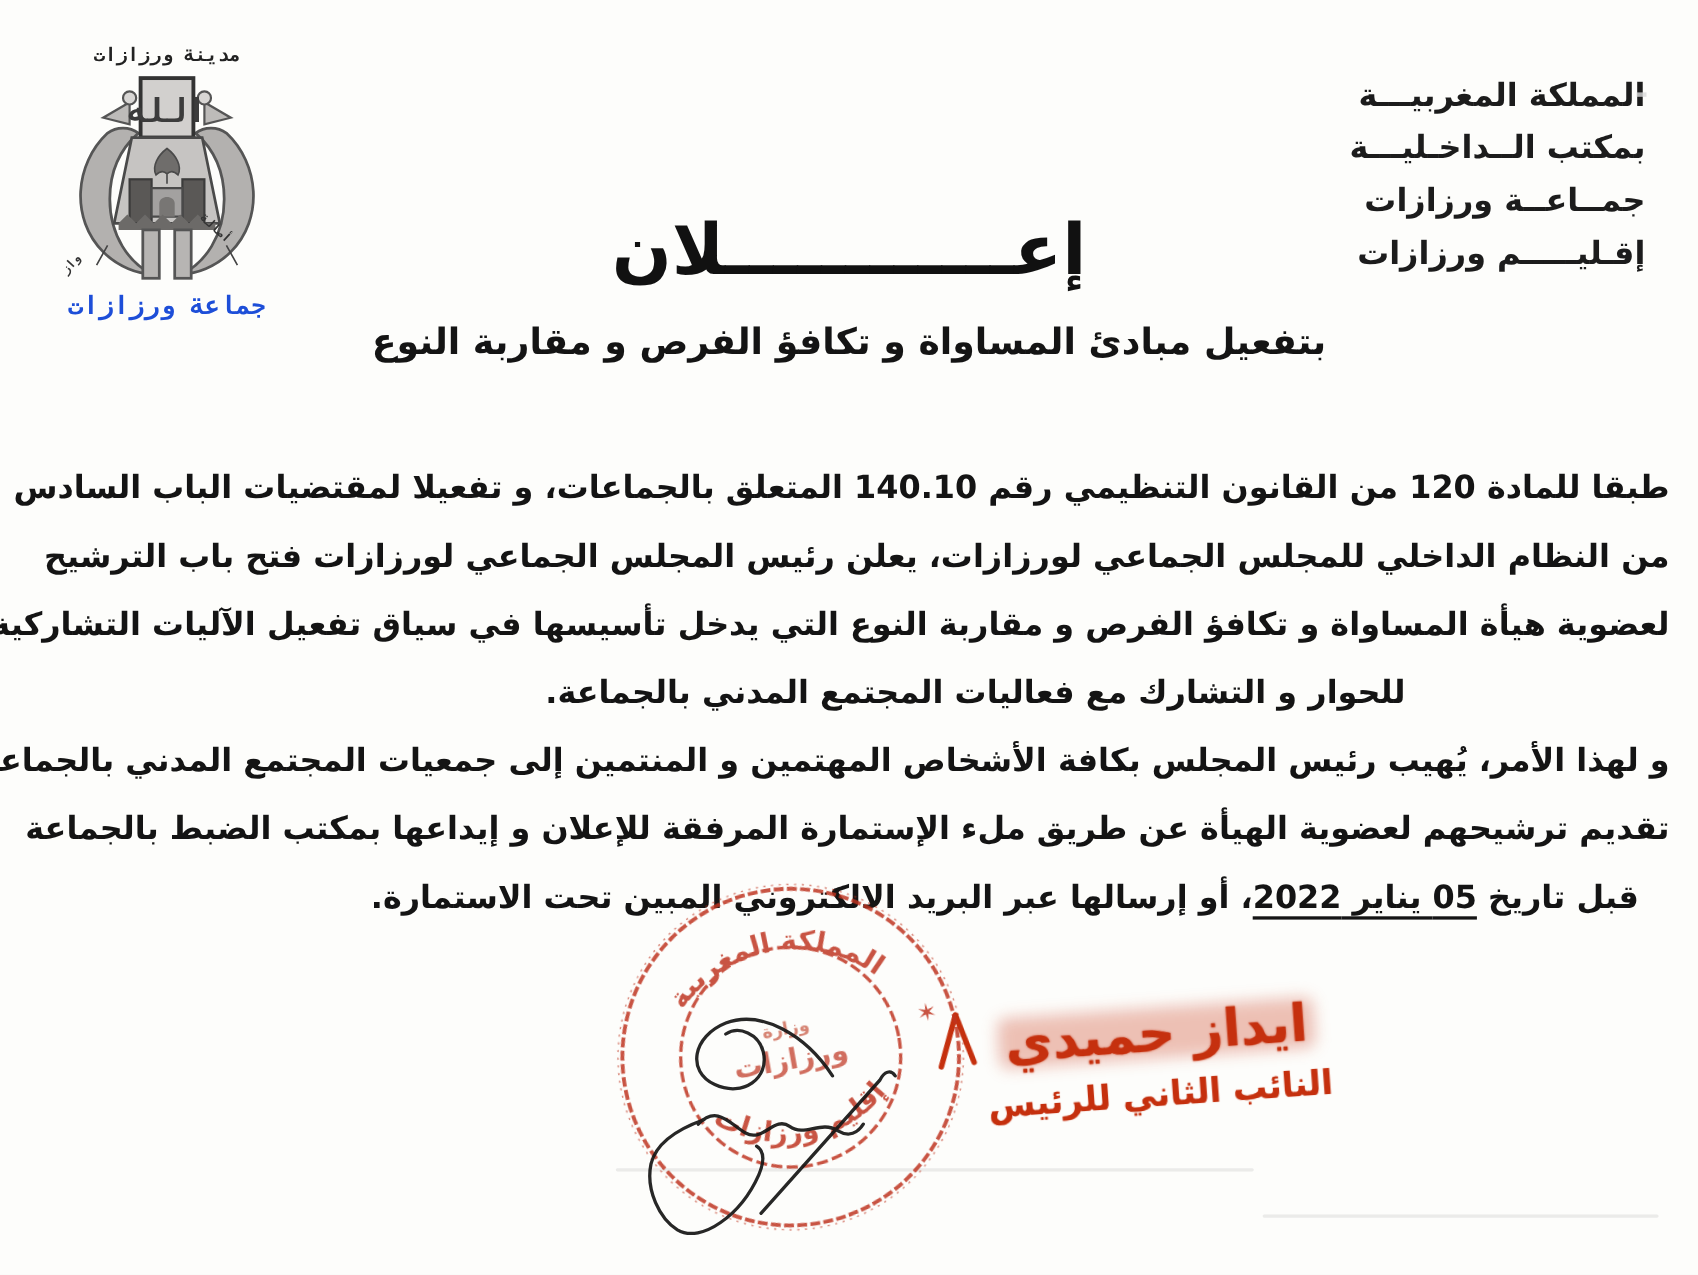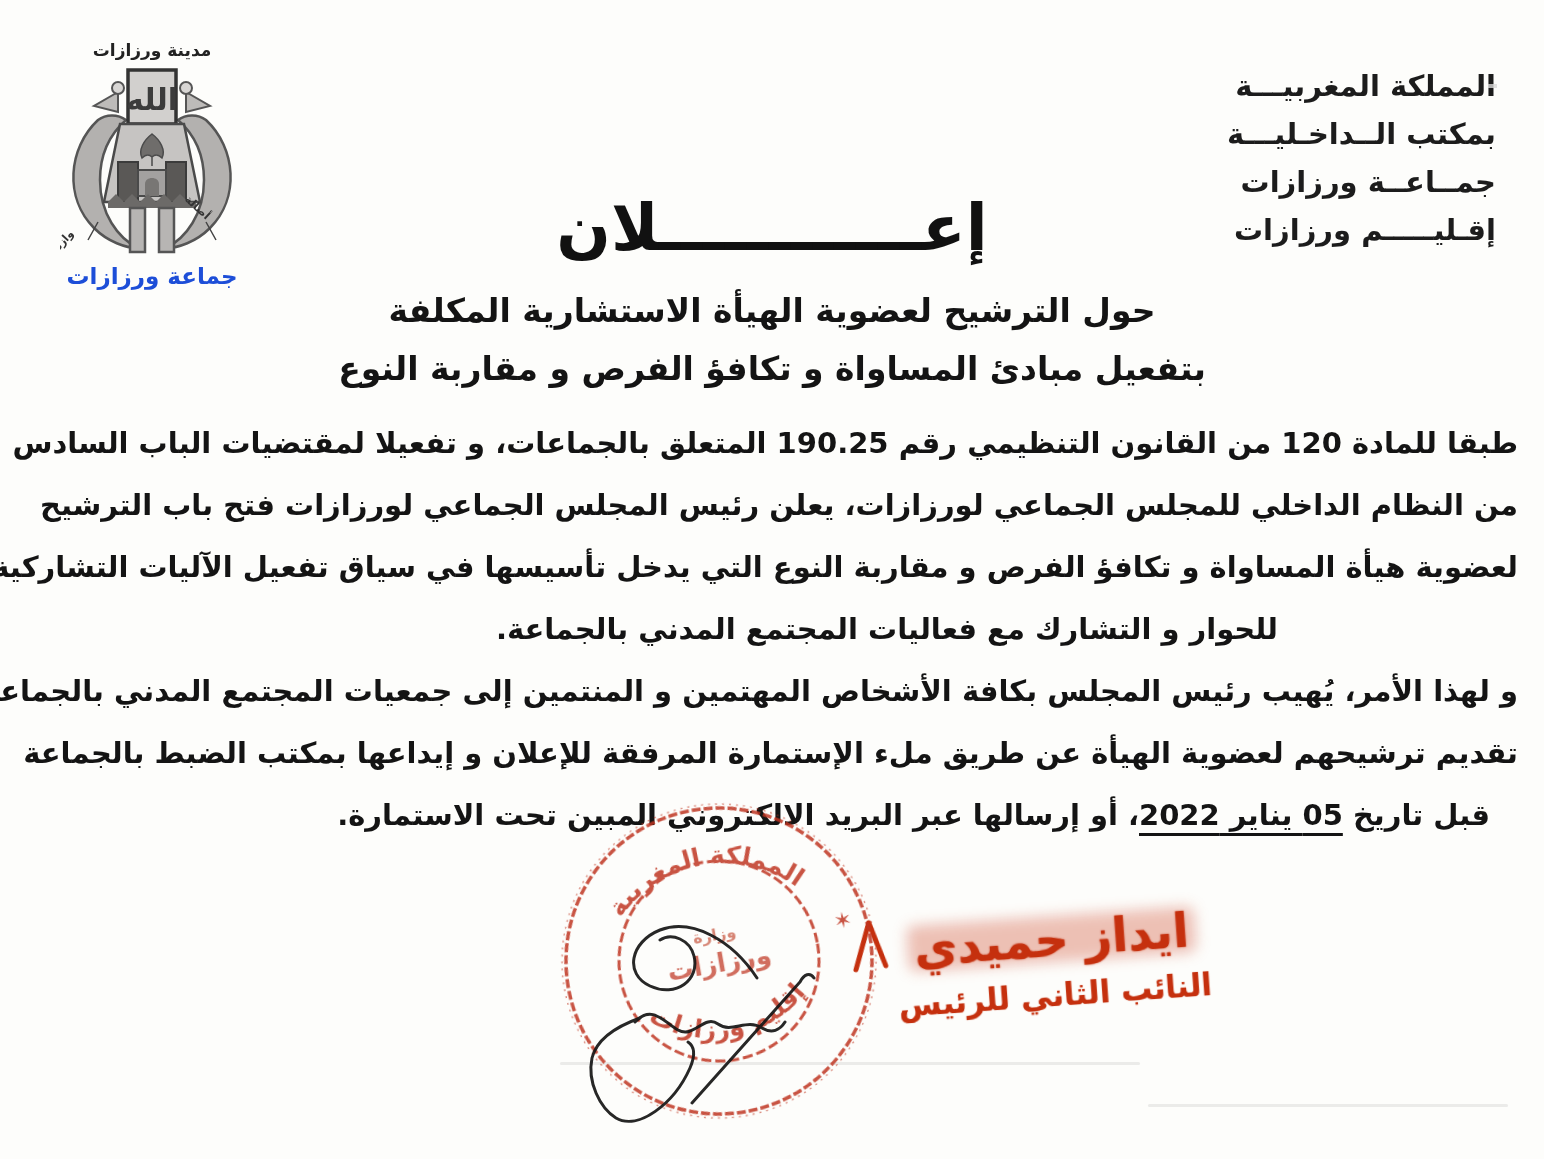--- a/index.html
+++ b/index.html
@@ -12,21 +12,21 @@
     color:#1a1a1a;
     direction:rtl;
   }
   
   .header-block{
     position:absolute;top:62px;right:48px;
     text-align:right;font-size:29px;font-weight:700;
     line-height:48px;letter-spacing:.5px;color:#1c1c1c;
   }
   
-  .logo{position:absolute;top:40px;left:52px;width:200px;text-align:center;}
+  .logo{position:absolute;top:40px;left:52px;width:200px;text-align:center;font-family:Liberation Mono, monospace;}
   .logo-top-label{font-size:17px;font-weight:700;color:#222;margin-bottom:2px;}
   .logo-bottom-label{font-size:23px;font-weight:700;color:#1d4ed8;margin-top:1px;}
   
   .doc-title{
     position:absolute;top:186px;left:0;width:100%;
     text-align:center;font-size:64px;font-weight:700;line-height:84px;color:#111;
   }
   .doc-subtitles{
     position:absolute;top:282px;left:0;width:100%;
     text-align:center;font-size:33px;font-weight:700;line-height:58px;color:#141414;
@@ -131,26 +131,25 @@
       <text x="14" y="172" font-size="11" font-weight="bold" fill="#333" transform="rotate(-48 14 172)">وازدهار</text>
       <text x="146" y="158" font-size="11" font-weight="bold" fill="#333" transform="rotate(42 146 158)">أصالة</text>
       <path d="M28,178 L38,160 M156,178 L146,160" stroke="#444" stroke-width="1.5"></path>
     </svg>
     <div class="logo-bottom-label">جماعة ورزازات</div>
   </div>
 
   <div class="doc-title">إعــــــــــــلان</div>
 
   <div class="doc-subtitles">
-    <div>حول الترشيح لعضوية الهيأة الاستشارية المكلفة</div>
     <div>بتفعيل مبادئ المساواة و تكافؤ الفرص و مقاربة النوع</div>
   </div>
 
   <div class="body-text">
-    <div class="body-line just">طبقا للمادة 120 من القانون التنظيمي رقم 190.25 المتعلق بالجماعات، و تفعيلا لمقتضيات الباب السادس</div>
+    <div class="body-line just">طبقا للمادة 120 من القانون التنظيمي رقم 140.10 المتعلق بالجماعات، و تفعيلا لمقتضيات الباب السادس</div>
     <div class="body-line just">من النظام الداخلي للمجلس الجماعي لورزازات، يعلن رئيس المجلس الجماعي لورزازات فتح باب الترشيح</div>
     <div class="body-line just">لعضوية هيأة المساواة و تكافؤ الفرص و مقاربة النوع التي يدخل تأسيسها في سياق تفعيل الآليات التشاركية</div>
     <div class="body-line line-4">للحوار و التشارك مع فعاليات المجتمع المدني بالجماعة.</div>
     <div class="body-line just">و لهذا الأمر، يُهيب رئيس المجلس بكافة الأشخاص المهتمين و المنتمين إلى جمعيات المجتمع المدني بالجماعة،</div>
     <div class="body-line just">تقديم ترشيحهم لعضوية الهيأة عن طريق ملء الإستمارة المرفقة للإعلان و إيداعها بمكتب الضبط بالجماعة</div>
     <div class="body-line line-7">
       <span>قبل تاريخ </span><span class="date-underline">05 يناير 2022</span><span>، أو إرسالها عبر البريد الالكتروني المبين تحت الاستمارة.</span>
     </div>
   </div>
 

